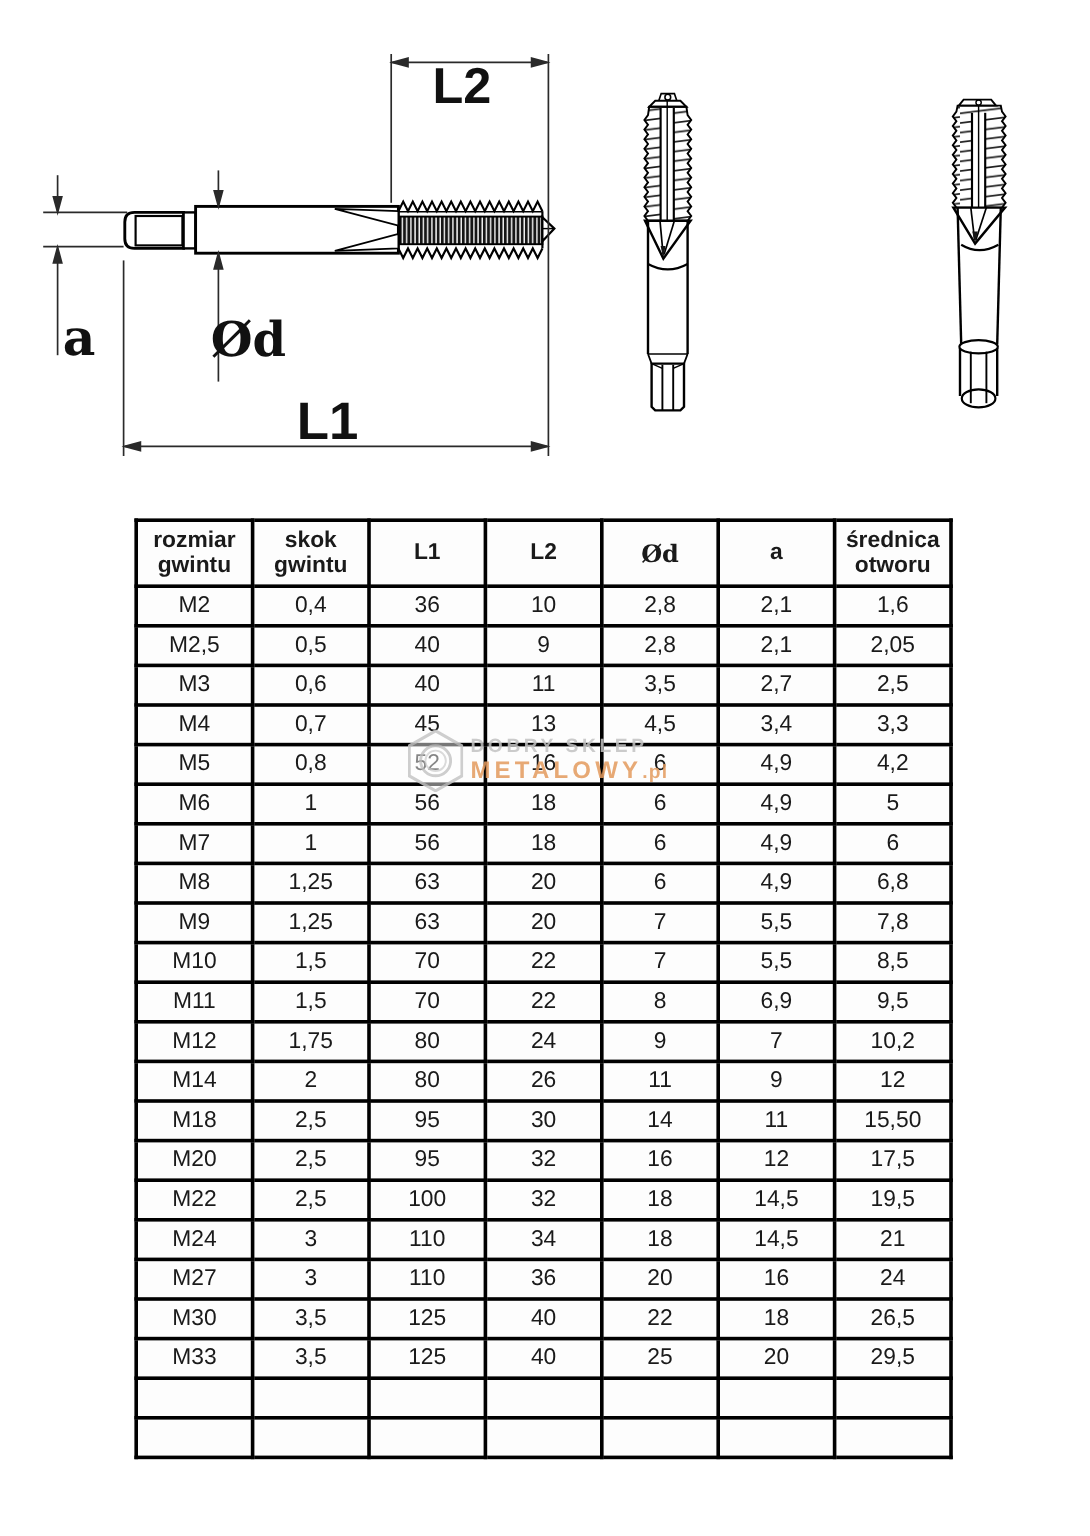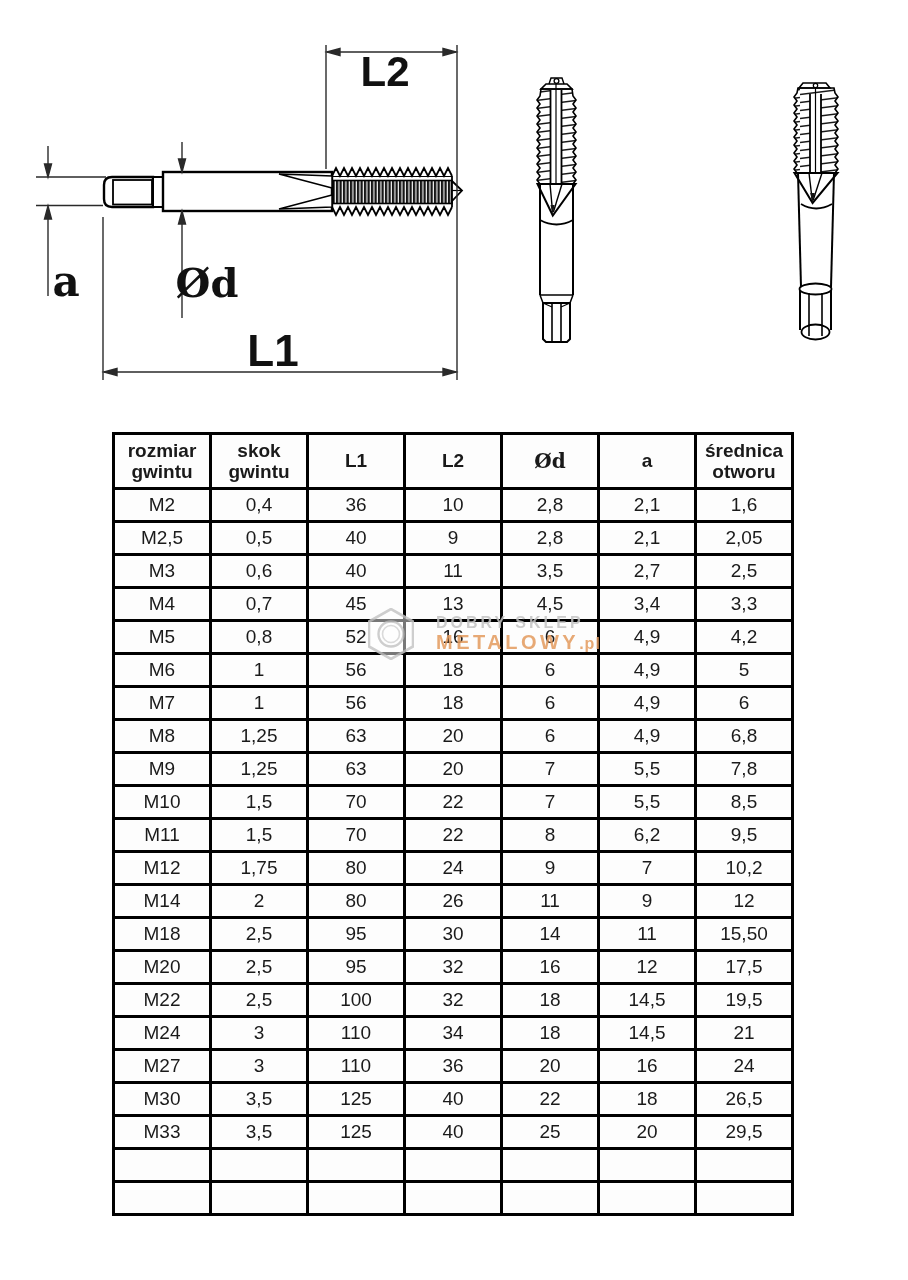--- a/index.html
+++ b/index.html
@@ -13,22 +13,22 @@
   table.dims{border-collapse:collapse;table-layout:fixed;background:#fff;}
   table.dims th,table.dims td{
     border:3px solid #000;width:94px;text-align:center;vertical-align:middle;
     padding:0;color:#1a1a1a;background:#fdfdfd;
   }
   table.dims th{height:52px;font-size:19px;font-weight:bold;line-height:1.12;}
   table.dims th.serif{font-family:"DejaVu Serif",serif;font-size:20px;}
   table.dims td{height:30px;font-size:19px;}
 
   .watermark{
-    position:absolute;left:256px;top:176px;z-index:5;display:flex;align-items:center;
-    gap:22px;pointer-events:none;opacity:.85;justify-content:space-between;
+    position:absolute;left:228px;top:176px;z-index:5;display:flex;align-items:center;
+    gap:6px;pointer-events:none;opacity:.85;justify-content:space-between;
   }
   .wm-text{display:flex;flex-direction:column;line-height:1.05;}
   .wm-line1{font-weight:bold;font-size:16px;letter-spacing:3px;color:var(--wm-gray,#c3c3c3);}
   .wm-line2{font-weight:bold;font-size:20px;letter-spacing:3.5px;color:var(--wm-orange,#e49b5e);}
   .wm-suffix{font-size:16px;letter-spacing:1px;vertical-align:baseline;}
 </style>
 </head>
 <body>
 
 <div class="page">
@@ -247,21 +247,21 @@
             <td>7</td>
             <td>5,5</td>
             <td>8,5</td>
           </tr>
           <tr>
             <td>M11</td>
             <td>1,5</td>
             <td>70</td>
             <td>22</td>
             <td>8</td>
-            <td>6,2</td>
+            <td>6,9</td>
             <td>9,5</td>
           </tr>
           <tr>
             <td>M12</td>
             <td>1,75</td>
             <td>80</td>
             <td>24</td>
             <td>9</td>
             <td>7</td>
             <td>10,2</td>

